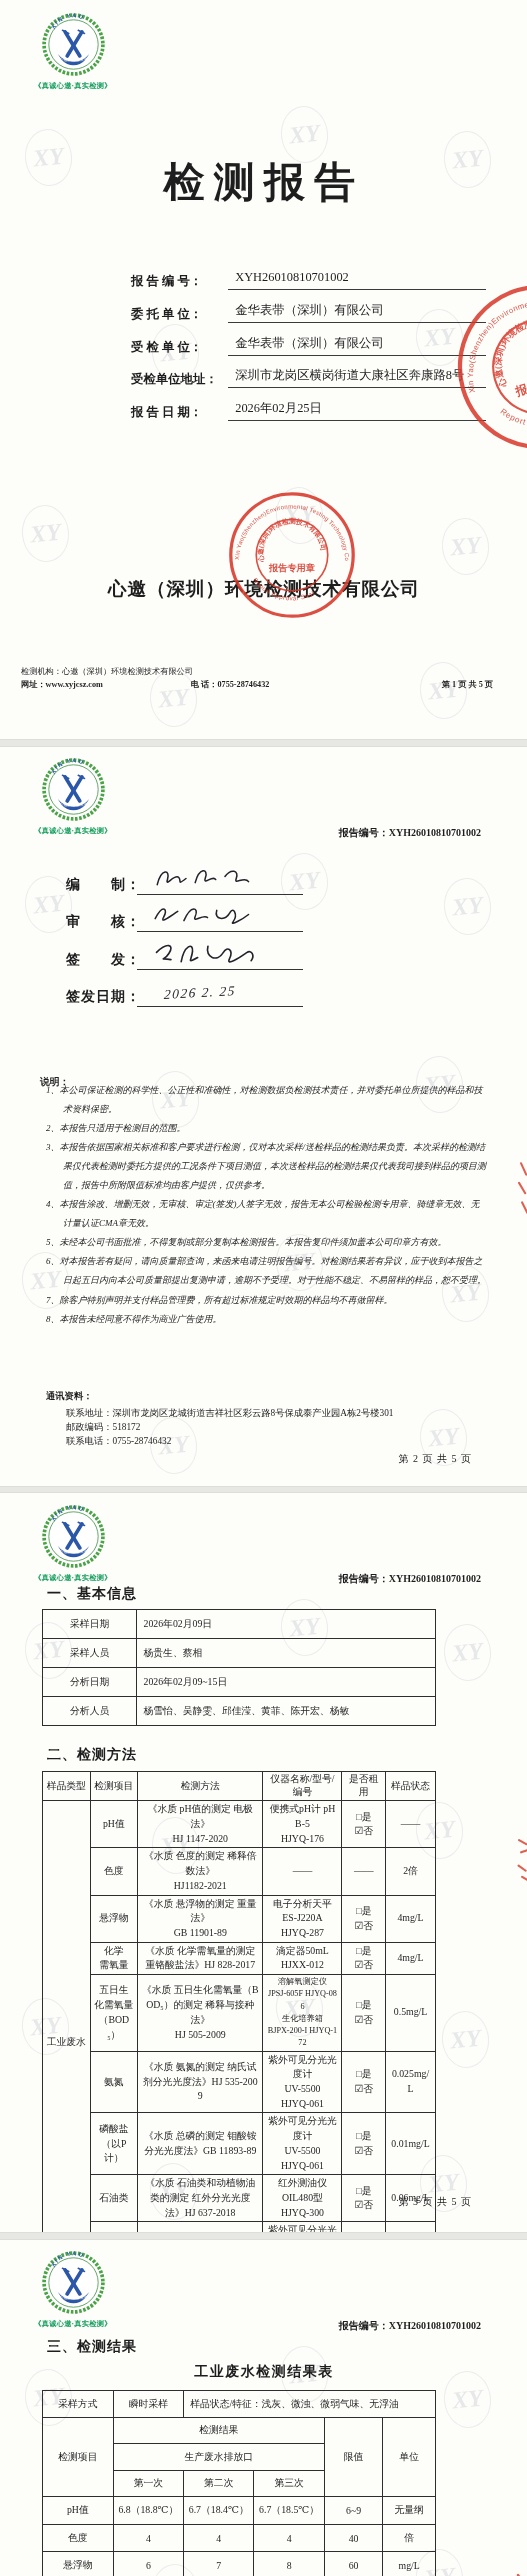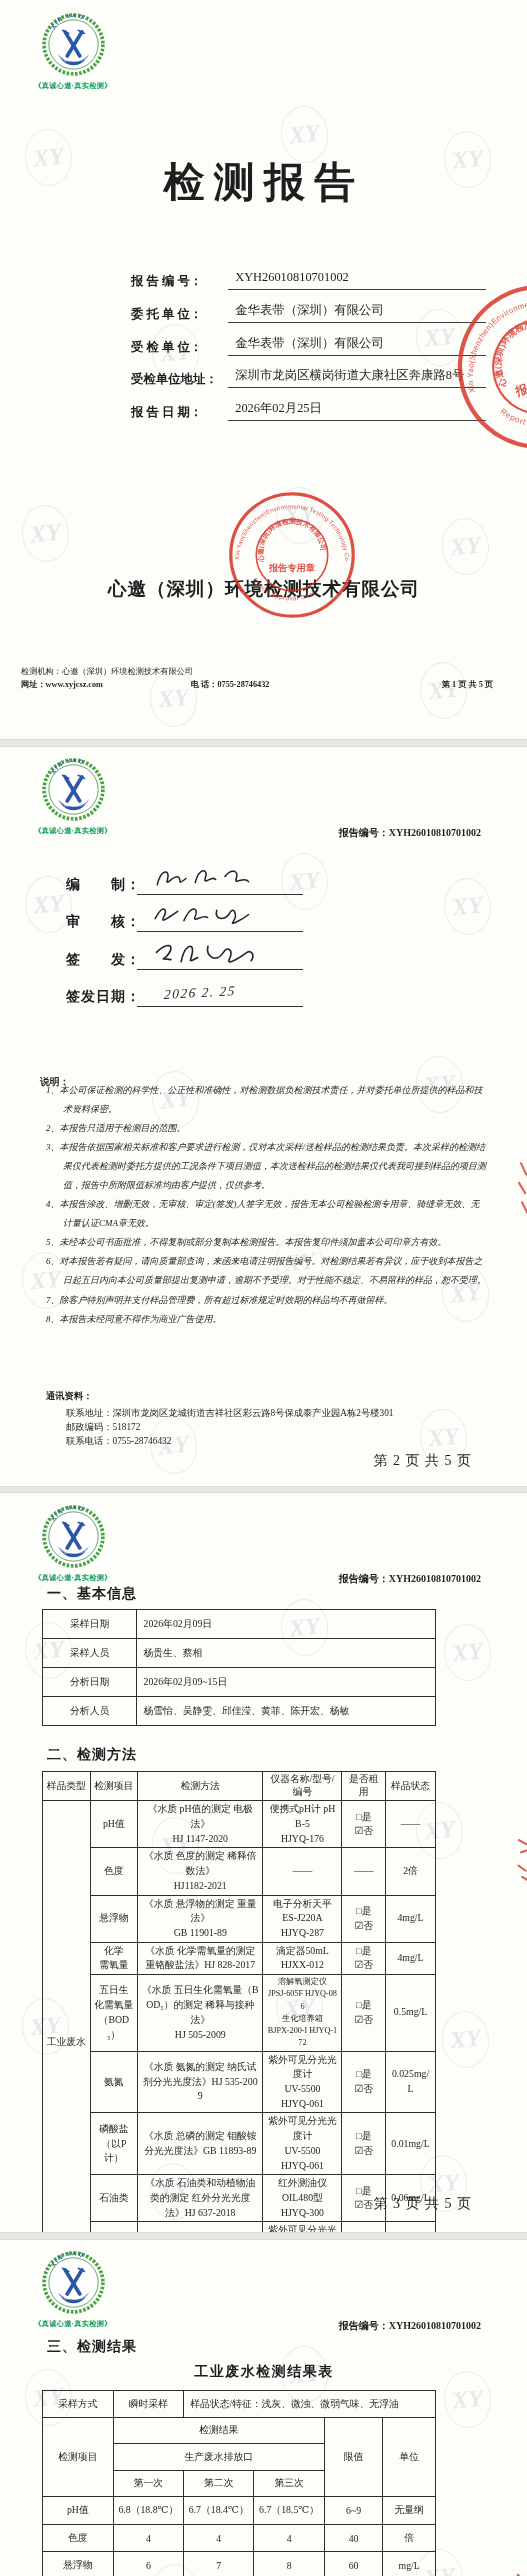--- a/index.html
+++ b/index.html
@@ -21,21 +21,21 @@
   .cv-title{position:absolute;left:0;right:0;top:155px;text-align:center;font-size:41px;font-weight:700;letter-spacing:9.3px;}
   .cv-fields{position:absolute;left:94px;top:267px;width:355px;margin-left:37px;}
   .cv-row{display:flex;align-items:flex-end;height:23px;margin-bottom:9.8px;}
   .cv-label{width:97px;font-size:12.4px;font-weight:700;flex:none;}
   .cv-val{flex:1;border-bottom:1px solid #3b3b3b;font-size:12.4px;padding:0 0 3.1px 7.2px;min-height:15.5px;}
   .cv-company{position:absolute;left:0;right:0;top:576px;text-align:center;font-size:18.5px;font-weight:700;letter-spacing:1px;}
   .footer1{position:absolute;left:21px;right:35px;top:665px;font-size:8.2px;line-height:1.6;}
   .footer1 .l3{display:flex;font-weight:bold;}
   .footer1 .l3 .tel{margin-left:88px;}
   .footer1 .l3 .pg{margin-left:auto;}
-  .pageno{position:absolute;right:56px;font-size:14px;letter-spacing:1px;margin-left:24px;}
+  .pageno{position:absolute;right:56px;font-size:10px;letter-spacing:1px;margin-left:24px;}
   
   .seal-main{position:absolute;left:227px;top:490px;width:130px;height:130px;opacity:.88;}
   .seal-edge{position:absolute;right:-97px;top:282px;width:170px;height:170px;transform:rotate(-16deg);opacity:.85;}
   .frag{position:absolute;opacity:.8;}
   
   .sg-row{position:absolute;left:66px;width:242px;}
   .sg-label{font-size:14px;font-weight:700;letter-spacing:1px;}
   .sg-line{position:absolute;left:71px;top:18.5px;width:166px;border-bottom:1px solid #333;}
   .sg-sig{position:absolute;left:82px;top:-13.4px;}
   .sg-date{position:absolute;left:98px;top:-3.1px;font:italic 13.4px "Liberation Serif",serif;color:#26262e;transform:rotate(-3deg) skewX(-6deg);letter-spacing:1.5px;}

